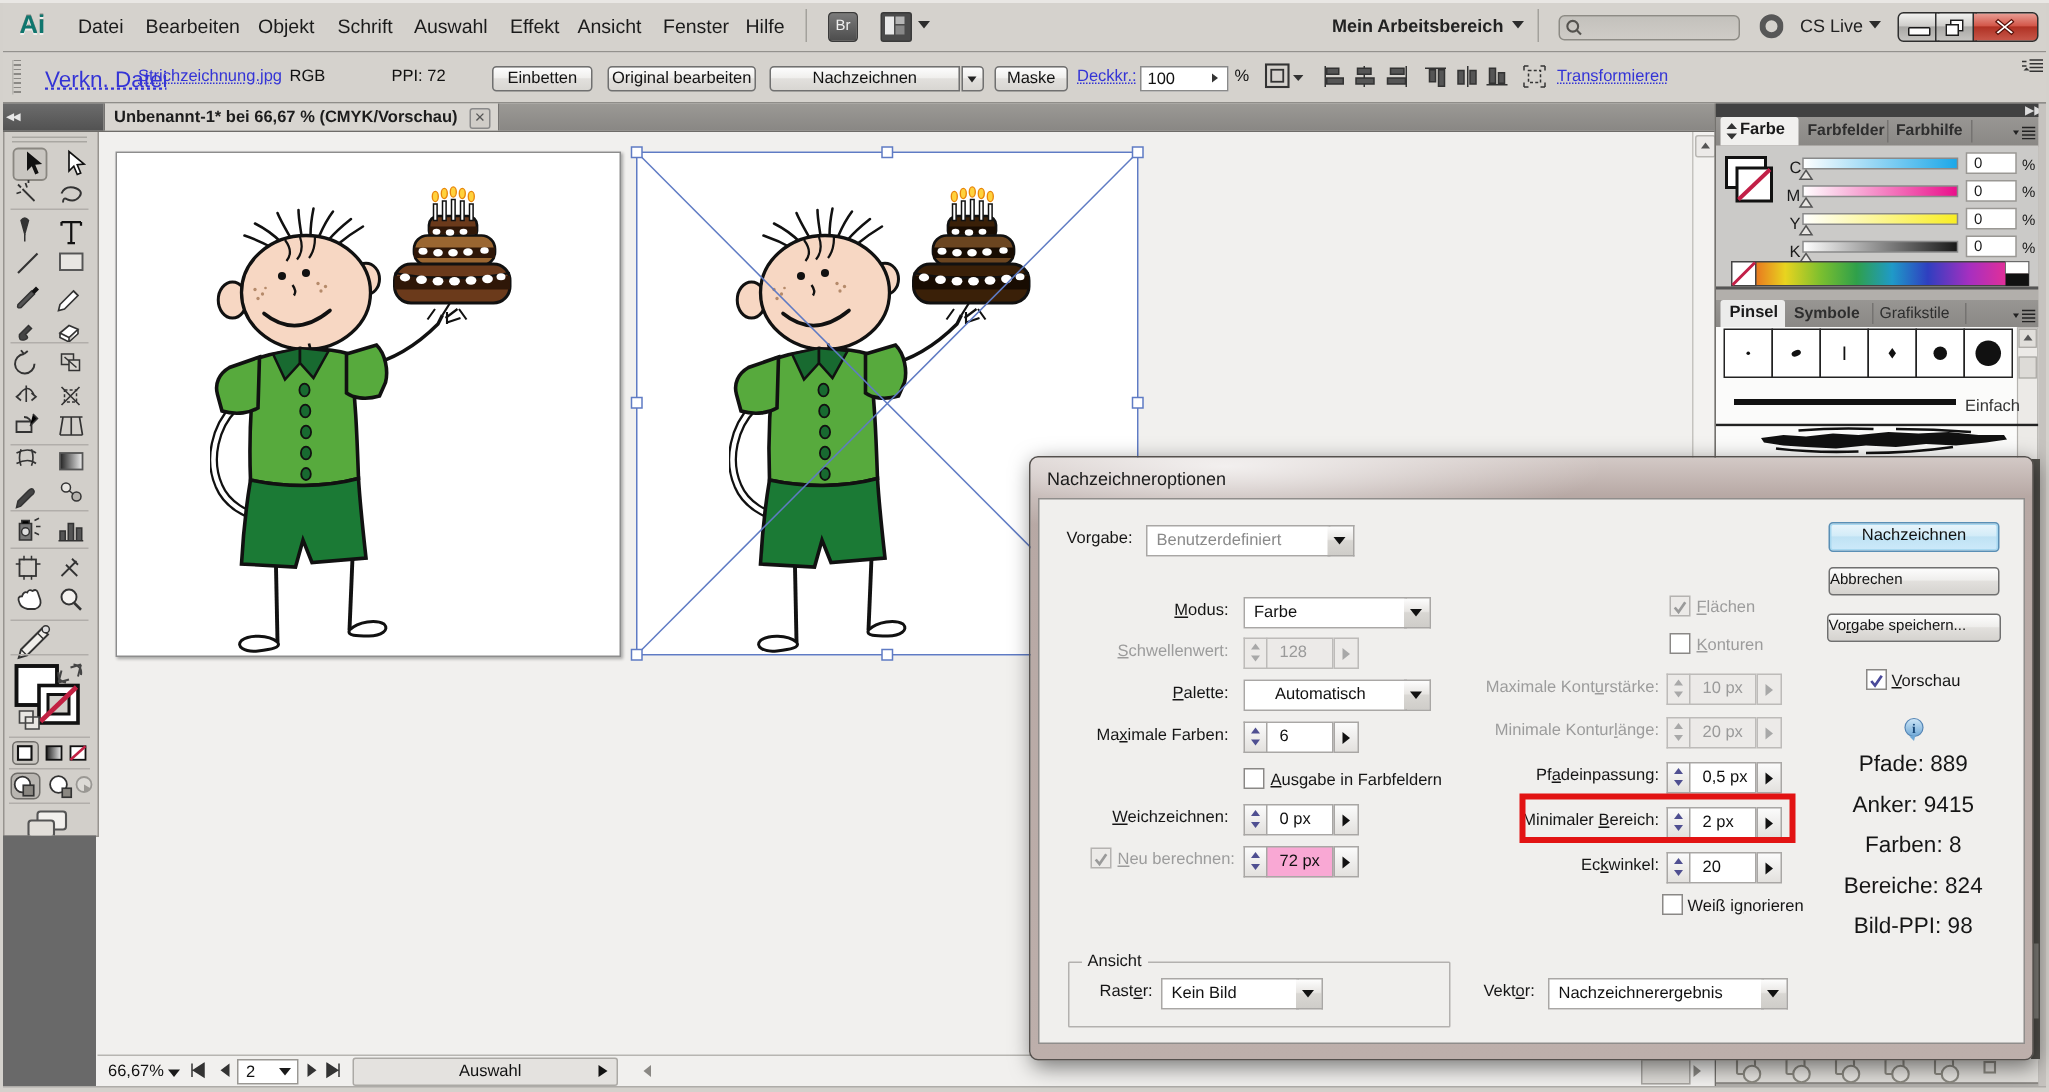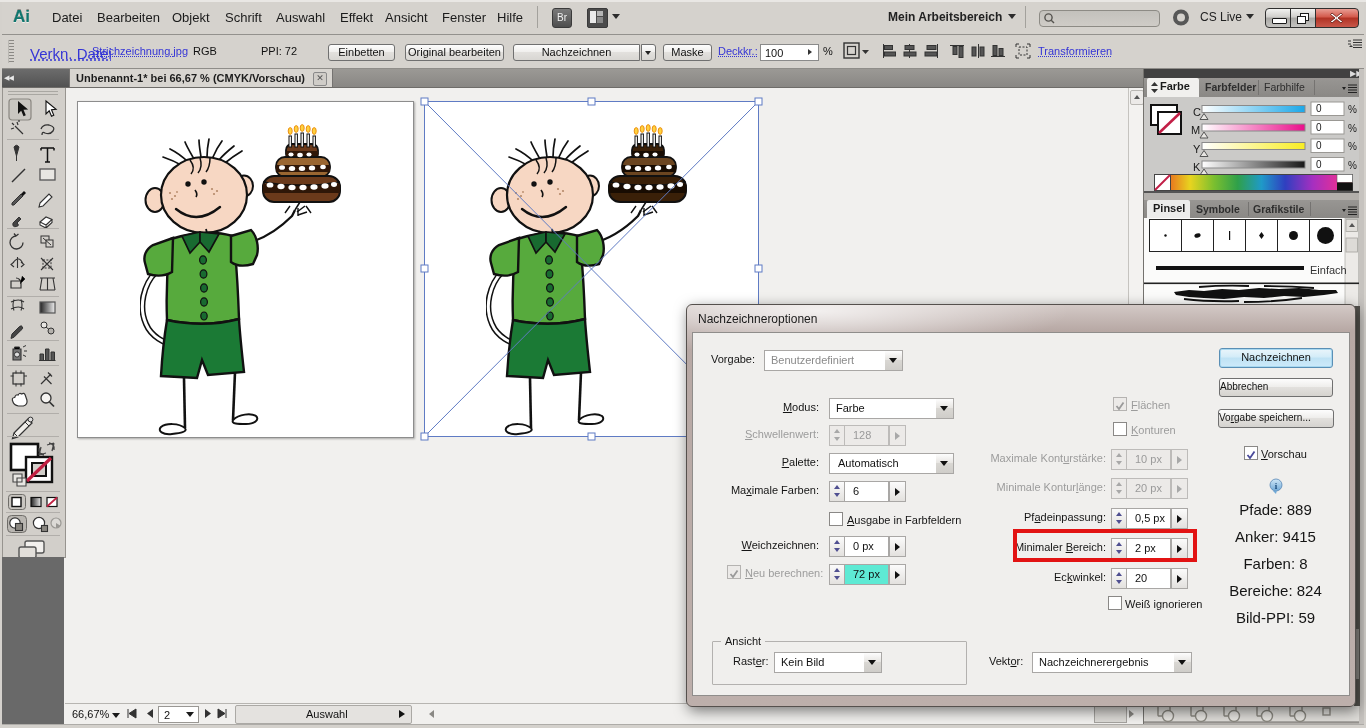--- a/index.html
+++ b/index.html
@@ -427,21 +427,21 @@
     </div>
 
   <div class="abs" style="left:0;top:9px;width:215px;height:19px;background:linear-gradient(#989693,#8a8885);border-bottom:1px solid #77756f;">
     <div class="abs" style="left:3px;top:0;width:52px;height:19px;background:#f1f0ee;border-radius:2px 2px 0 0;">
       <svg class="abs" style="left:3px;top:4px;" width="9" height="11" viewBox="0 0 9 11">
           <path d="M4.5,0 L8,4 H1 Z M4.5,11 L1,7 H8 Z" fill="#333"></path>
         </svg>
       <span class="abs" style="left:13px;top:2px;font-size:11px;font-weight:bold;color:#1a1a1a;">Farbe</span>
     </div>
     <span class="abs" style="left:61px;top:3px;font-size:10.5px;font-weight:bold;color:#2e2e2e;">Farbfelder</span>
-    <span class="abs" style="left:120px;top:3px;font-size:10.5px;font-weight:normal;color:#2e2e2e;">Farbhilfe</span>
+    <span class="abs" style="left:120px;top:3px;font-size:10.5px;font-weight:bold;color:#2e2e2e;">Farbhilfe</span>
     <div class="abs" style="left:114px;top:2px;width:1px;height:15px;background:#757371;"></div>
     <div class="abs" style="left:170px;top:2px;width:1px;height:15px;background:#757371;"></div>
     <svg class="abs" style="left:198px;top:6px;" width="15" height="9" viewBox="0 0 15 9">
         <path d="M0 3 l4 0 -2 3z" fill="#222"></path>
         <path d="M6 1 h9 M6 3.5 h9 M6 6 h9 M6 8.5 h9" stroke="#222"></path>
       </svg>
   </div>
   <div class="abs" style="left:0;top:28px;width:215px;height:94px;background:#cbcac8;">
     <svg class="abs" style="left:0;top:0;" width="215" height="94" viewBox="0 0 215 94">
       <defs>
@@ -524,21 +524,21 @@
       <rect x="183" y="8.5" width="15.5" height="8" fill="#111"></rect>
     </svg>
   </div>
   <div class="abs" style="left:0;top:122px;width:215px;height:2px;background:#555;"></div>
 
   <div class="abs" style="left:0;top:131px;width:215px;height:18px;background:linear-gradient(#989693,#8a8885);border-bottom:1px solid #77756f;">
     <div class="abs" style="left:3px;top:0;width:43px;height:18px;background:#ececeb;border-radius:2px 2px 0 0;">
       <span class="abs" style="left:6px;top:2px;font-size:11px;font-weight:bold;color:#1a1a1a;">Pinsel</span>
     </div>
     <span class="abs" style="left:52px;top:3px;font-size:10.5px;font-weight:bold;color:#2e2e2e;">Symbole</span>
-    <span class="abs" style="left:109px;top:3px;font-size:10.5px;font-weight:bold;color:#2e2e2e;">Grafikstile</span>
+    <span class="abs" style="left:109px;top:3px;font-size:10.5px;font-weight:normal;color:#2e2e2e;">Grafikstile</span>
     <div class="abs" style="left:104px;top:2px;width:1px;height:14px;background:#757371;"></div>
     <div class="abs" style="left:166px;top:2px;width:1px;height:14px;background:#757371;"></div>
     <svg class="abs" style="left:198px;top:6px;" width="15" height="9" viewBox="0 0 15 9">
         <path d="M0 3 l4 0 -2 3z" fill="#222"></path>
         <path d="M6 1 h9 M6 3.5 h9 M6 6 h9 M6 8.5 h9" stroke="#222"></path>
       </svg>
   </div>
   <div class="abs" style="left:0;top:149px;width:215px;height:489px;background:#fbfbfa;">
     <svg class="abs" style="left:0;top:0;" width="215" height="110" viewBox="0 0 215 110">
       <g fill="#fff" stroke="#222" stroke-width="1">
@@ -656,21 +656,21 @@
 
     <span class="abs dlbl dis" style="right:530px;top:95px;"><u>S</u>chwellenwert:</span>
     <div class="spin dis" style="left:136px;top:92px;"></div>
     <div class="abs" style="left:151px;top:92px;width:43px;height:19px;background:#eceae8;border:1px solid #bdbbb9;">
         <span class="abs" style="left:8px;top:3px;font-size:11px;color:#9a9a9a;">128</span>
       </div>
     <div class="rbtn dis" style="left:196px;top:92px;"></div>
 
     <span class="abs dlbl" style="right:530px;top:123px;"><u>P</u>alette:</span>
     <div class="abs" style="left:136px;top:120px;width:107px;height:19px;background:#fff;border:1px solid #a9a7a5;">
-      <span class="abs" style="left:8px;top:3px;font-size:11px;color:#111;">Automatisch</span>
+      <span class="abs" style="left:20px;top:3px;font-size:11px;color:#111;">Automatisch</span>
     </div>
     <div class="cbtn" style="left:243px;top:120px;width:17px;height:19px;">
         <i></i>
       </div>
 
     <span class="abs dlbl" style="right:530px;top:151px;">Ma<u>x</u>imale Farben:</span>
     <div class="spin" style="left:136px;top:148px;"></div>
     <div class="abs" style="left:151px;top:148px;width:43px;height:19px;background:#fff;border:1px solid #a9a7a5;">
         <span class="abs" style="left:8px;top:3px;font-size:11px;color:#111;">6</span>
       </div>
@@ -684,21 +684,21 @@
     <div class="abs" style="left:151px;top:203px;width:43px;height:19px;background:#fff;border:1px solid #a9a7a5;">
         <span class="abs" style="left:8px;top:3px;font-size:11px;color:#111;">0 px</span>
       </div>
     <div class="rbtn" style="left:196px;top:203px;"></div>
 
     <div class="cb dis" style="left:34px;top:232px;"><svg width="12" height="12" viewBox="0 0 12 12">
           <path d="M2.5 6 L5 9 L9.5 2.5" fill="none" stroke="#9a9a9a" stroke-width="1.8"></path>
         </svg></div>
     <span class="abs dlbl dis" style="left:52px;top:234px;"><u>N</u>eu berechnen:</span>
     <div class="spin" style="left:136px;top:231px;"></div>
-    <div class="abs" style="left:151px;top:231px;width:43px;height:19px;background:#5eead4;border:1px solid #a9a7a5;">
+    <div class="abs" style="left:151px;top:231px;width:43px;height:19px;background:#f9a8d4;border:1px solid #a9a7a5;">
         <span class="abs" style="left:8px;top:3px;font-size:11px;color:#111;">72 px</span>
       </div>
     <div class="rbtn" style="left:196px;top:231px;"></div>
 
     <div class="cb dis" style="left:420px;top:64px;"><svg width="12" height="12" viewBox="0 0 12 12">
           <path d="M2.5 6 L5 9 L9.5 2.5" fill="none" stroke="#9a9a9a" stroke-width="1.8"></path>
         </svg></div>
     <span class="abs dlbl dis" style="left:438px;top:66px;"><u>F</u>lächen</span>
     <div class="cb" style="left:420px;top:89px;"></div>
     <span class="abs dlbl dis" style="left:438px;top:91px;"><u>K</u>onturen</span>
@@ -782,16 +782,16 @@
         </defs>
       <circle cx="7" cy="7" r="6" fill="url(#ig)" stroke="#5585b5" stroke-width="0.8"></circle>
       <path d="M4 13 l3 3 1-4z" fill="#6fa8d6"></path>
       <text x="7" y="10.5" text-anchor="middle" font-size="9" font-weight="bold" fill="#1a4a7a" font-family="Liberation Serif,serif">i</text>
     </svg>
     <div class="abs stats" style="left:520px;top:168px;width:125px;text-align:center;">
       <div>Pfade: 889</div>
         <div>Anker: 9415</div>
         <div>Farben: 8</div>
         <div>Bereiche: 824</div>
-        <div>Bild-PPI: 59</div>
+        <div>Bild-PPI: 98</div>
     </div>
   </div>
 </div>
 
 </body></html>

